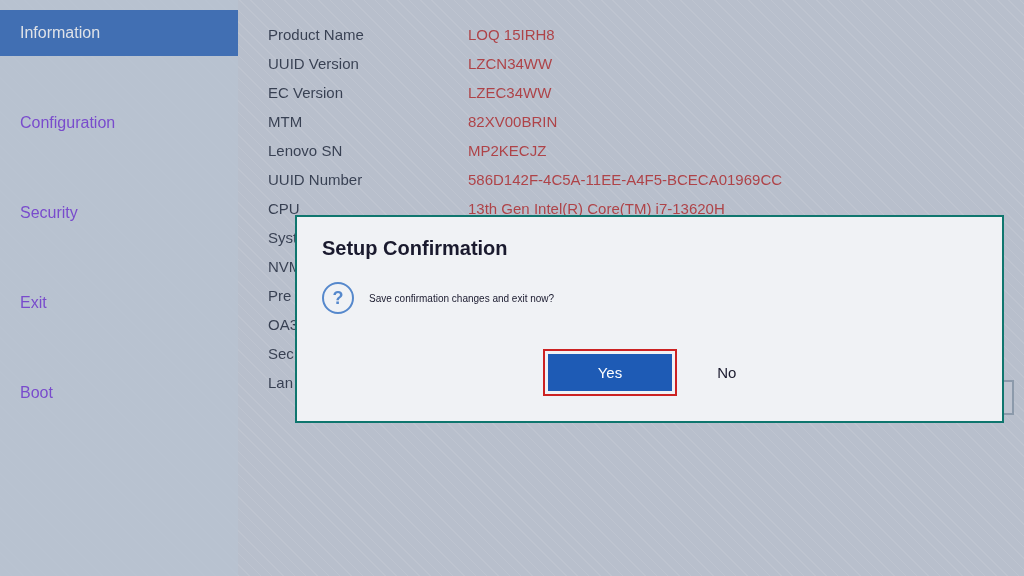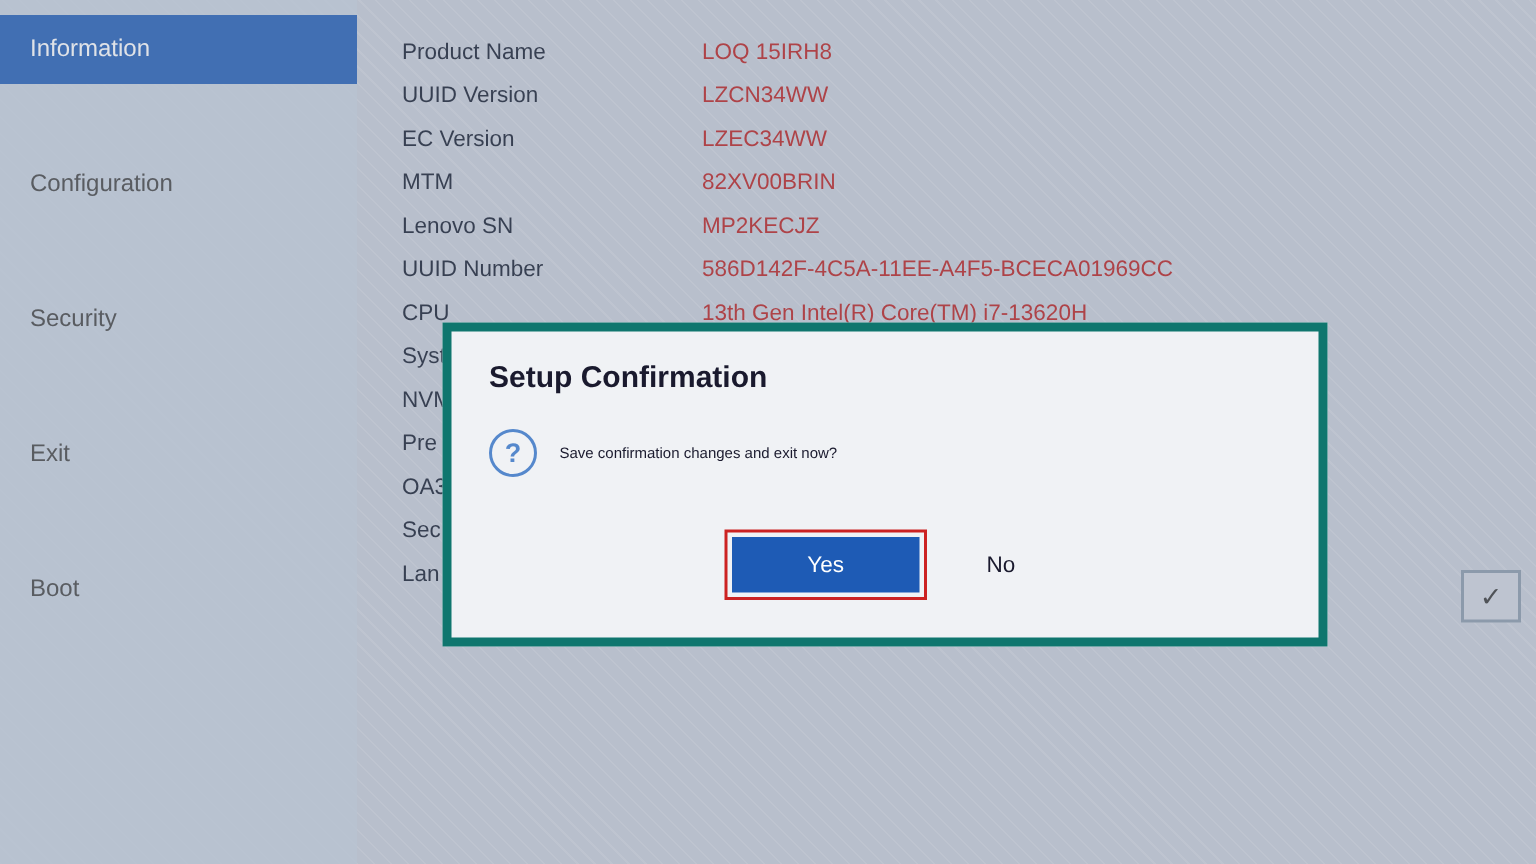--- a/index.html
+++ b/index.html
@@ -48,21 +48,21 @@
       flex-direction: column;
       padding-top: 10px;
       position: relative;
       z-index: 1;
       gap: 44px;
     }
 
     .sidebar-item {
       padding: 14px 20px;
       font-size: 16px;
-      color: #404040;
+      color: #6d28d9;
       cursor: pointer;
       font-weight: 400;
     }
 
     .sidebar-item.active {
       background: #1e5bb5;
       color: #ffffff;
     }
 
     
@@ -125,23 +125,23 @@
       height: 100%;
       z-index: 10;
       background: rgba(150, 160, 175, 0.3);
     }
 
     
     .dialog {
       position: absolute;
       top: 215px;
       left: 295px;
-      width: 590px;
+      width: 709px;
       background: #f0f2f5;
-      border: 6px solid #0f766e;
+      border: 2px solid #0f766e;
       padding: 0;
       z-index: 20;
     }
 
     .dialog-title {
       font-size: 20px;
       font-weight: 600;
       color: #1a1a2e;
       padding: 20px 25px 12px 25px;
     }

